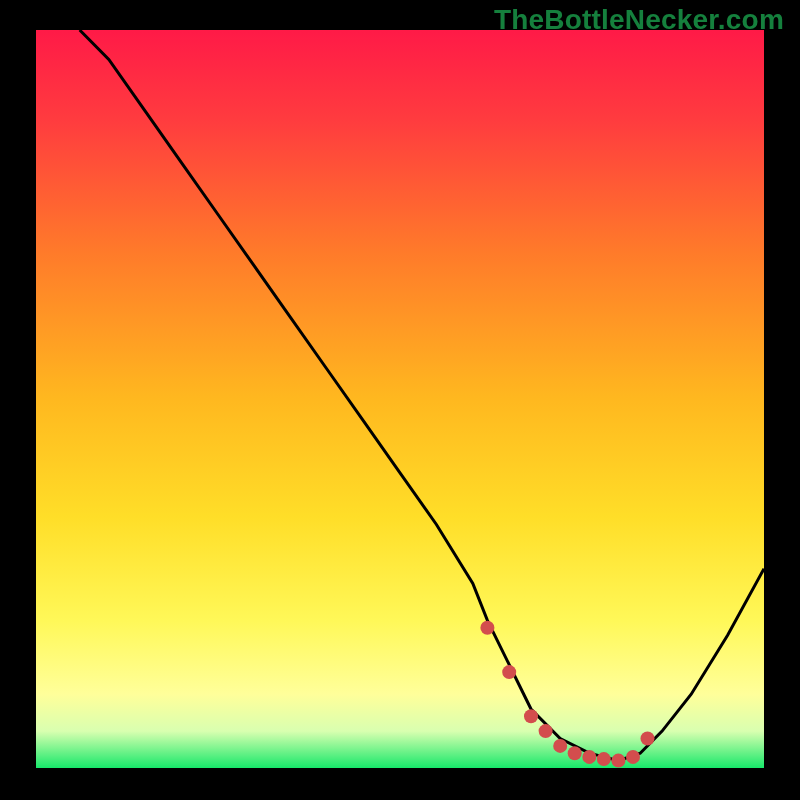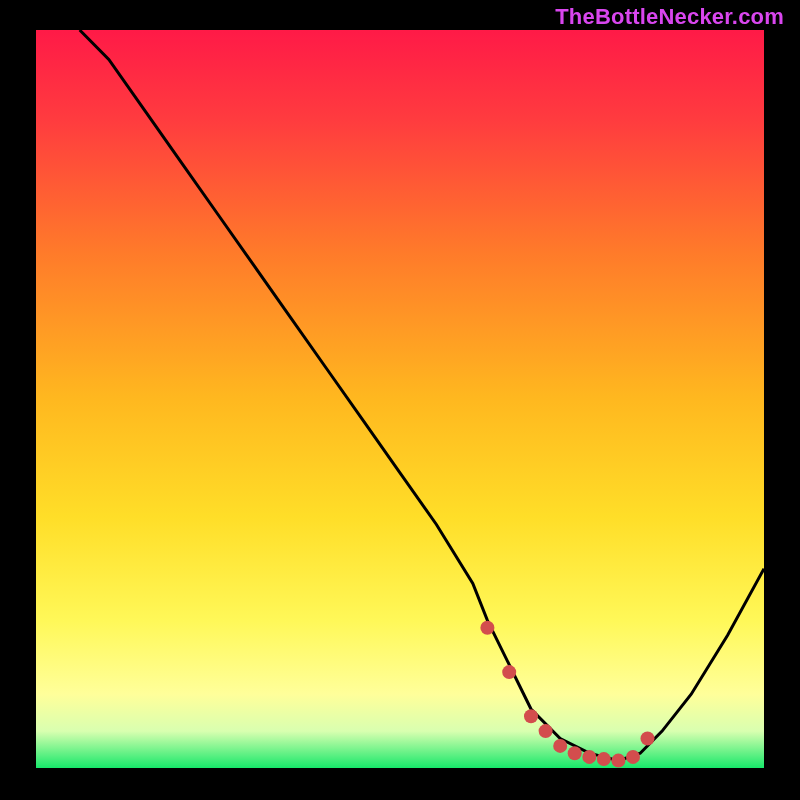--- a/index.html
+++ b/index.html
@@ -15,22 +15,22 @@
     position: absolute;
     width: 800px;
     height: 800px;
     top: 0;
     left: 0;
   }
   .attribution {
     position: absolute;
     top: 4px;
     right: 16px;
-    color: #d946ef;
-    font-size: 22px;
+    color: #15803d;
+    font-size: 28px;
     font-weight: bold;
     letter-spacing: 0.2px;
   }
   svg {
     display: block;
   }
 </style>
 </head>
 <body>
 

